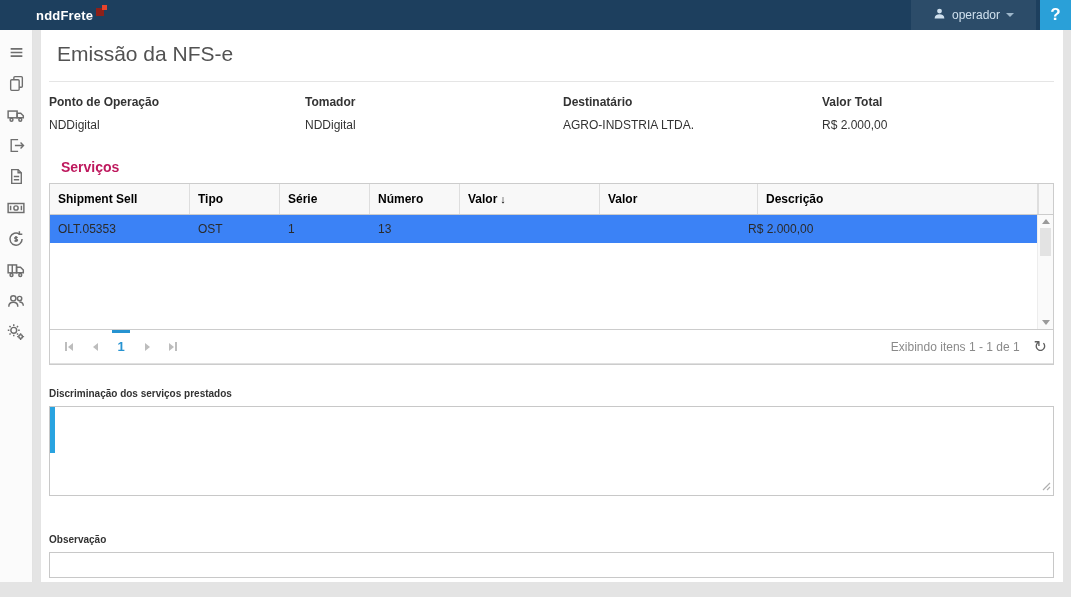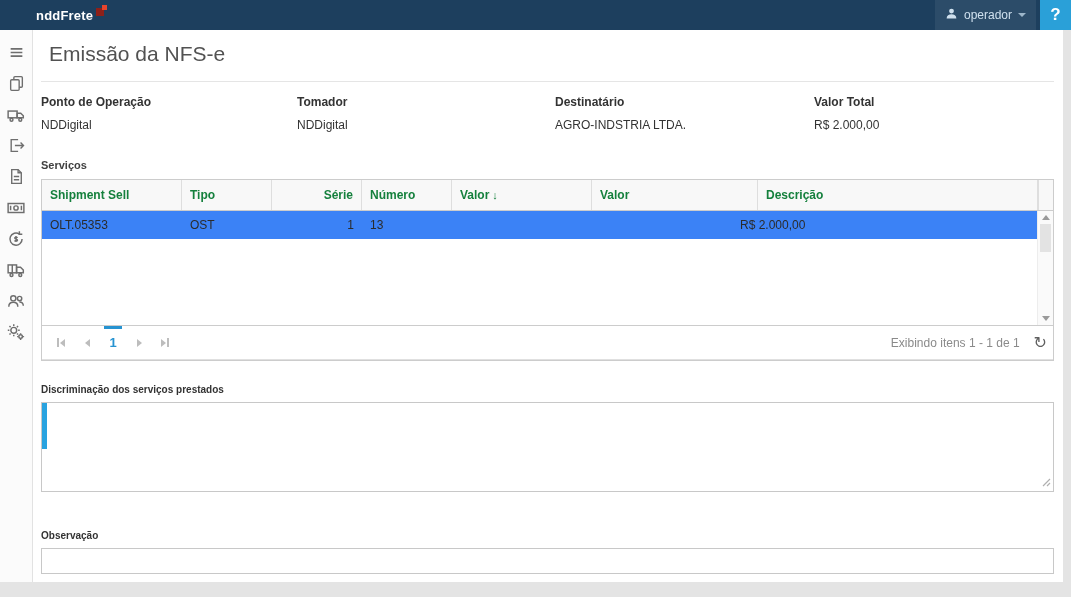--- a/index.html
+++ b/index.html
@@ -18,40 +18,40 @@
   }
   .brand {
     display: flex; align-items: center;
     padding-left: 36px;
     color: #fff; font-size: 13px; font-weight: bold;
     letter-spacing: .2px;
   }
   .brand-mark { margin-left: 3px; margin-bottom: 7px; }
   .header-spacer { flex: 1; }
   .user-menu {
-    height: 30px; padding: 0 10px;
+    height: 30px; padding: 0 22px;
     display: flex; align-items: center; gap: 6px;
     background: rgba(255,255,255,0.07);
     cursor: pointer;
   }
   .user-menu .user-label { color: #cfe0ee; font-size: 12px; }
   .caret-down {
     width: 0; height: 0;
     border-left: 4px solid transparent; border-right: 4px solid transparent;
     border-top: 4px solid #9db6ca;
   }
   .help-button {
     width: 31px; height: 30px; margin-left: 4px;
     background: #2aa0d8; color: #fff;
     font-size: 17px; font-weight: bold;
     display: flex; align-items: center; justify-content: center;
     cursor: pointer;
   }
   
-  .app-row { display: flex; width: 1063px; height: 552px; }
+  .app-row { display: flex; width: 1063px; height: 552px; gap: 8px; }
   .sidebar {
     width: 33px; height: 552px;
     background: #fbfbfb; border-right: 1px solid #e2e2e2;
     display: flex; flex-direction: column; align-items: center;
     padding-top: 9px;
   }
   .side-item {
     width: 32px; height: 31px;
     display: flex; align-items: center; justify-content: center;
     cursor: pointer;
@@ -67,31 +67,31 @@
   .page-title-wrap { border-bottom: 1px solid #e5e5e5; padding: 12px 0 15px 8px; }
   .page-title { font-size: 21px; font-weight: normal; color: #525252; }
   
   .summary {
     display: grid; grid-template-columns: 256px 258px 259px 1fr;
     padding: 13px 0 0 0;
   }
   .field-label { font-size: 12px; font-weight: bold; color: #333; margin-bottom: 9px; }
   .field-value { font-size: 12px; color: #333; }
   
-  .section-title { font-size: 11px; font-weight: bold; color: #404040; margin: 27px 0 8px 0; }
+  .section-title { font-size: 14px; font-weight: bold; color: #be185d; margin: 27px 0 8px 12px; }
   .grid { border: 1px solid #cccccc; }
   .grid-header { display: flex; background: #f8f8f8; border-bottom: 1px solid #cccccc; }
   .gh-cell {
-    font-size: 12px; font-weight: bold; color: #15803d;
+    font-size: 12px; font-weight: bold; color: #000000;
     padding: 8px 8px; border-right: 1px solid #dedede;
     white-space: nowrap; overflow: hidden;
   }
   .gh-cell:last-of-type { border-right: none; }
   .gh-scroll-pad { width: 15px; border-left: 1px solid #dedede; }
-  .c0 { width: 140px; } .c1 { width: 90px; } .c2 { width: 90px; text-align: right; }
+  .c0 { width: 140px; } .c1 { width: 90px; } .c2 { width: 90px; }
   .c3 { width: 90px; } .c4 { width: 140px; } .c5 { width: 280px; }
   .c6 { flex: 1; }
   .sort-icon { font-weight: bold; font-size: 11px; margin-left: 3px; }
   .grid-body { position: relative; height: 114px; background: #fff; padding-right: 16px; }
   .grid-row { display: flex; height: 28px; background: #3b82f6; cursor: pointer; }
   .gr-cell {
     font-size: 12px; color: #2b2b2b; line-height: 28px;
     padding: 0 8px; white-space: nowrap; overflow: hidden;
   }
   .v-scrollbar {

